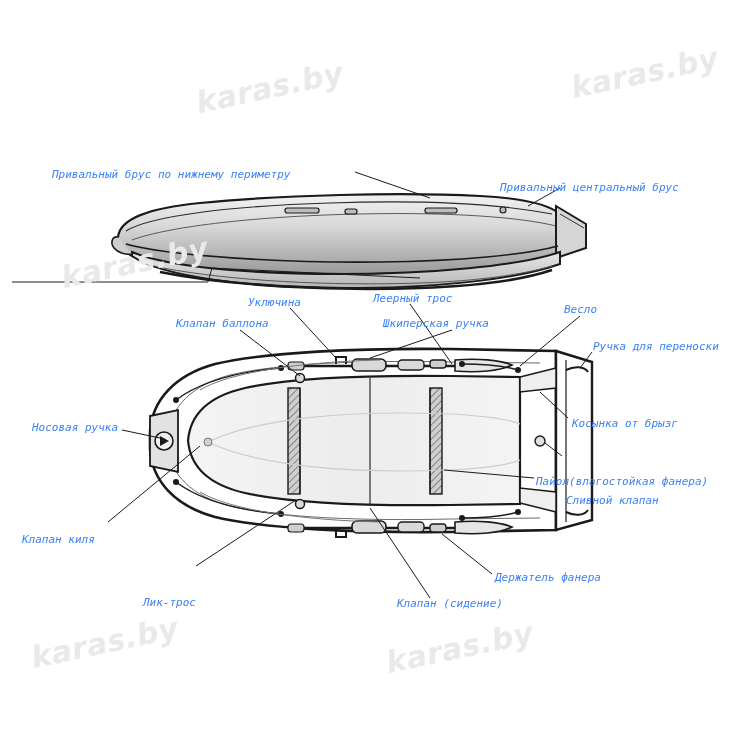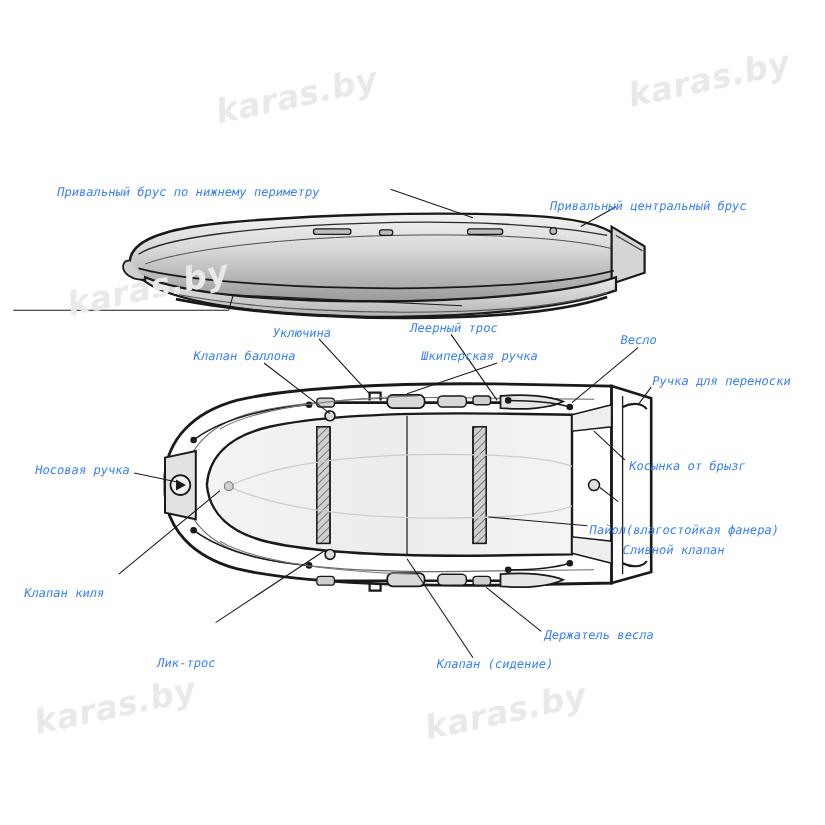--- a/index.html
+++ b/index.html
@@ -243,16 +243,16 @@
   <div class="label" style="left:564px; top:303px;">Весло</div>
   <div class="label" style="left:176px; top:317px;text-align:center;">Клапан баллона</div>
   <div class="label" style="left:383px; top:317px;">Шкиперская ручка</div>
   <div class="label" style="left:593px; top:340px;">Ручка для переноски</div>
   <div class="label" style="left:32px; top:421px;">Носовая ручка</div>
   <div class="label" style="left:572px; top:417px;">Косынка от брызг</div>
   <div class="label" style="left:566px; top:454px;margin-top:40px;">Сливной клапан</div>
   <div class="label" style="left:536px; top:475px;">Пайол(влагостойкая фанера)</div>
   <div class="label" style="left:22px; top:521px;margin-top:12px;">Клапан киля</div>
   <div class="label" style="left:143px; top:564px;margin-top:32px;">Лик-трос</div>
-  <div class="label" style="left:495px; top:571px;">Держатель весла</div>
+  <div class="label" style="left:495px; top:571px;">Держатель фанера</div>
   <div class="label" style="left:397px; top:597px;">Клапан (сидение)</div>
 
 </div>
 
 </body></html>

